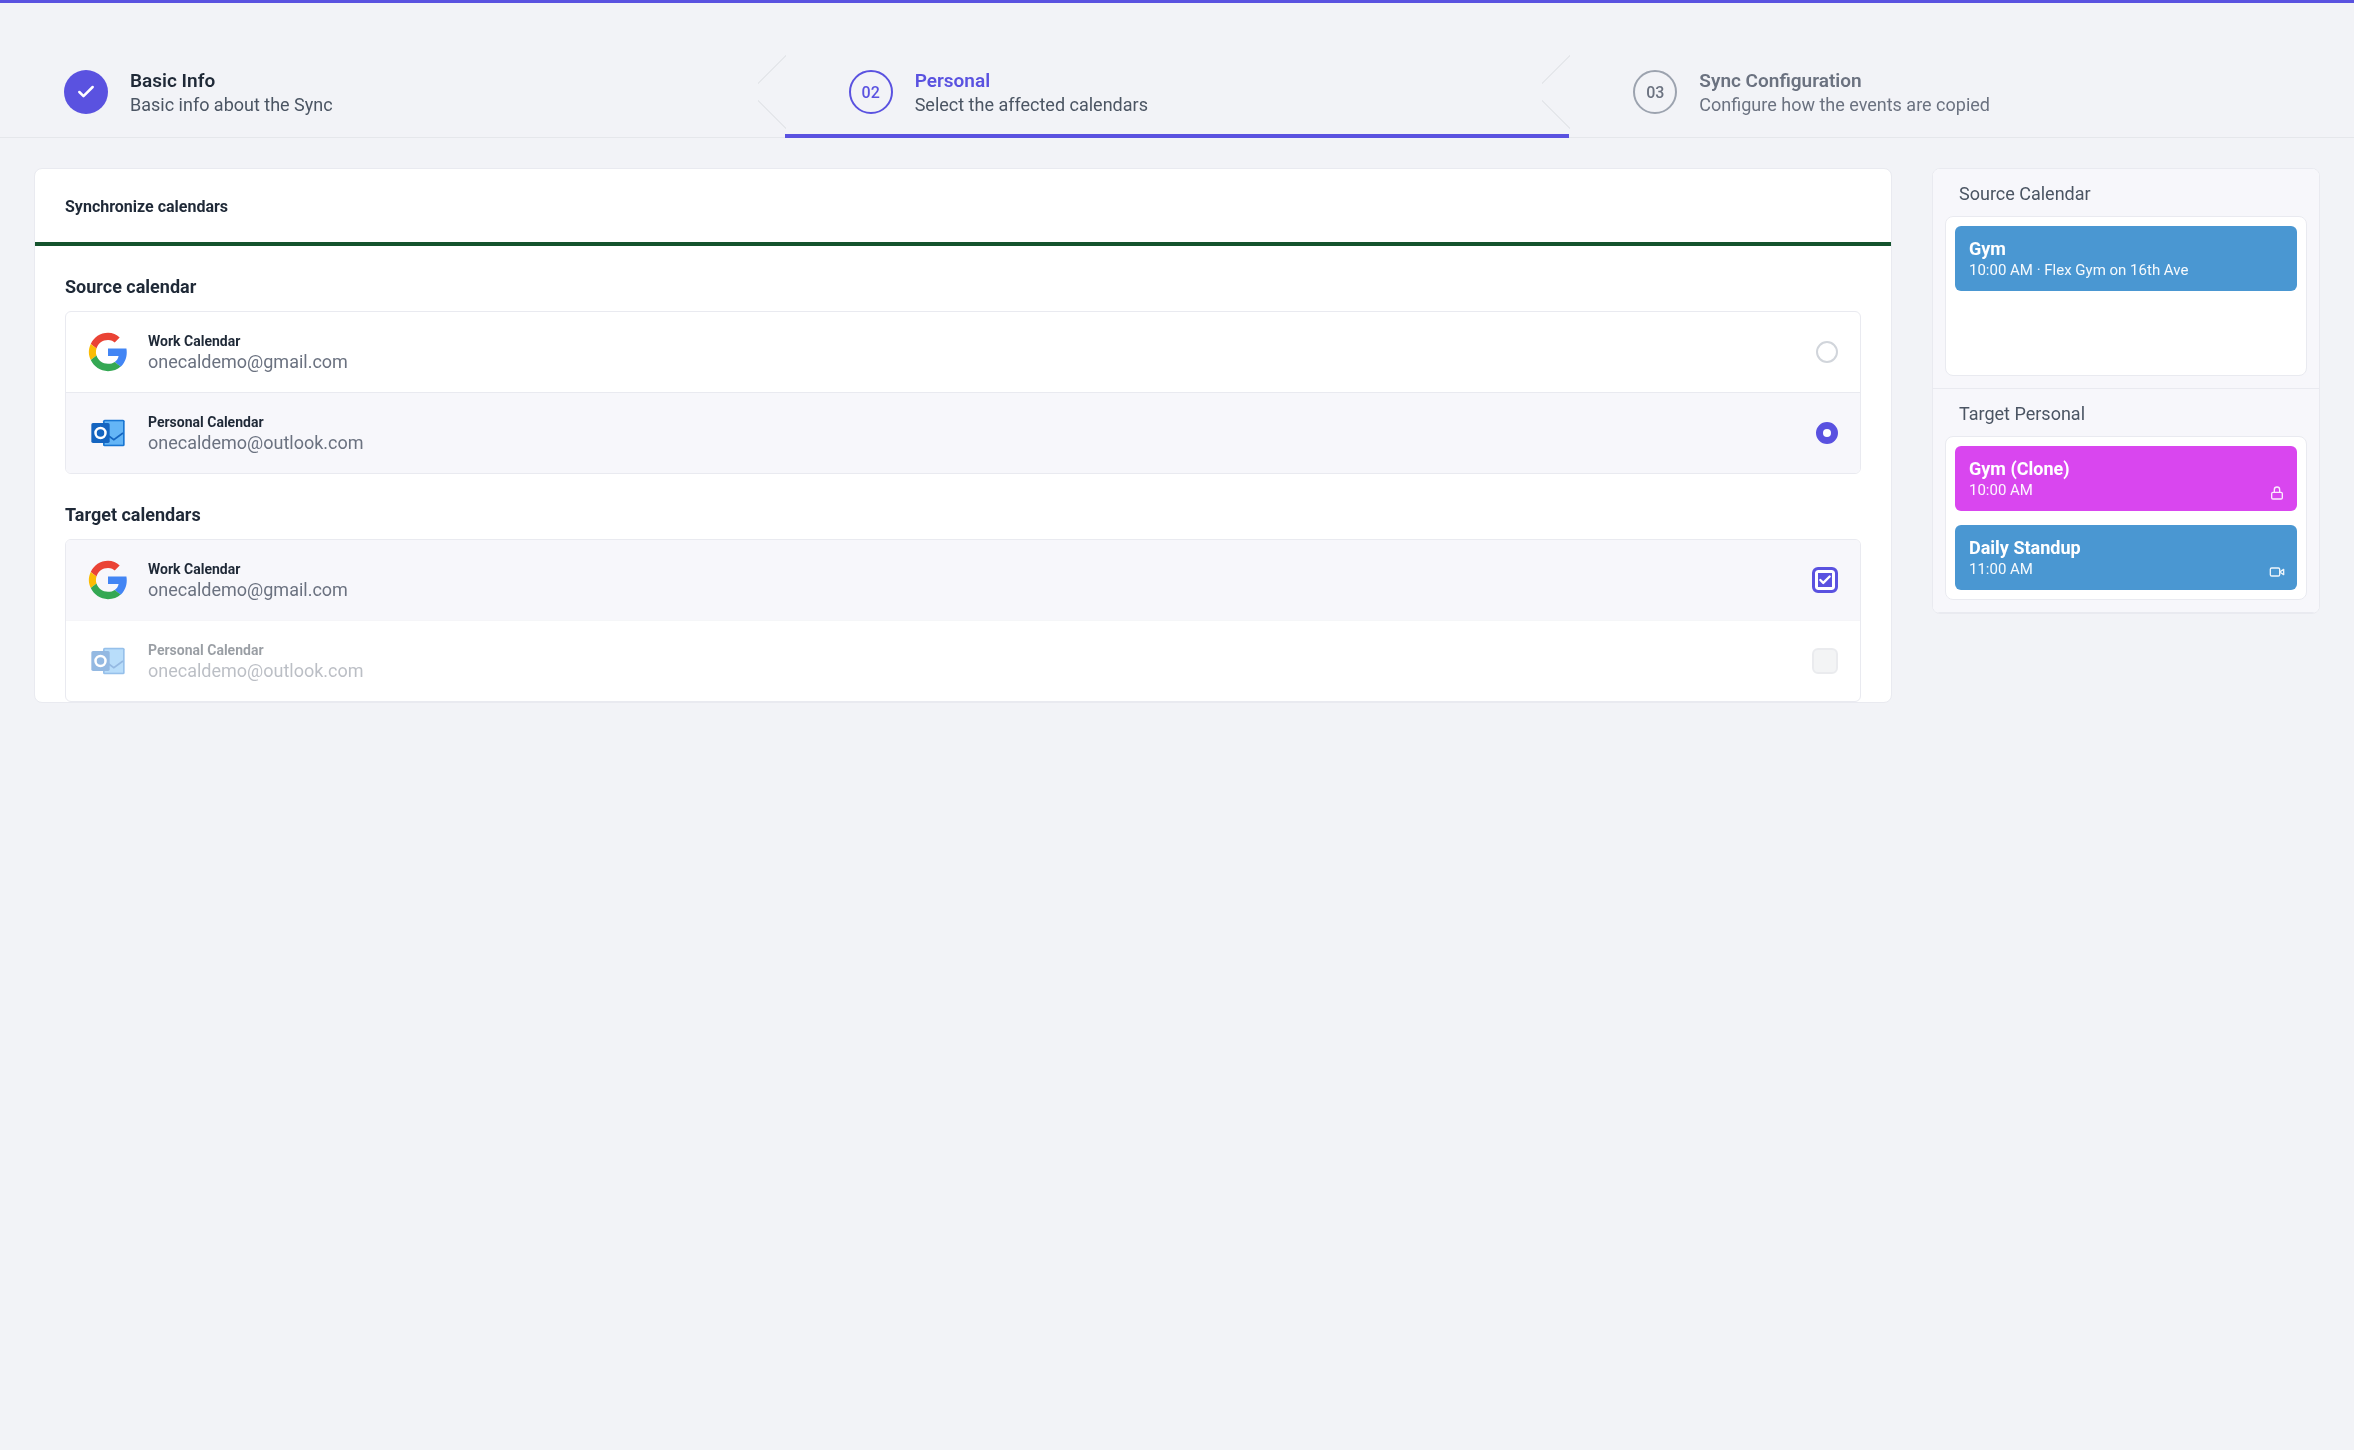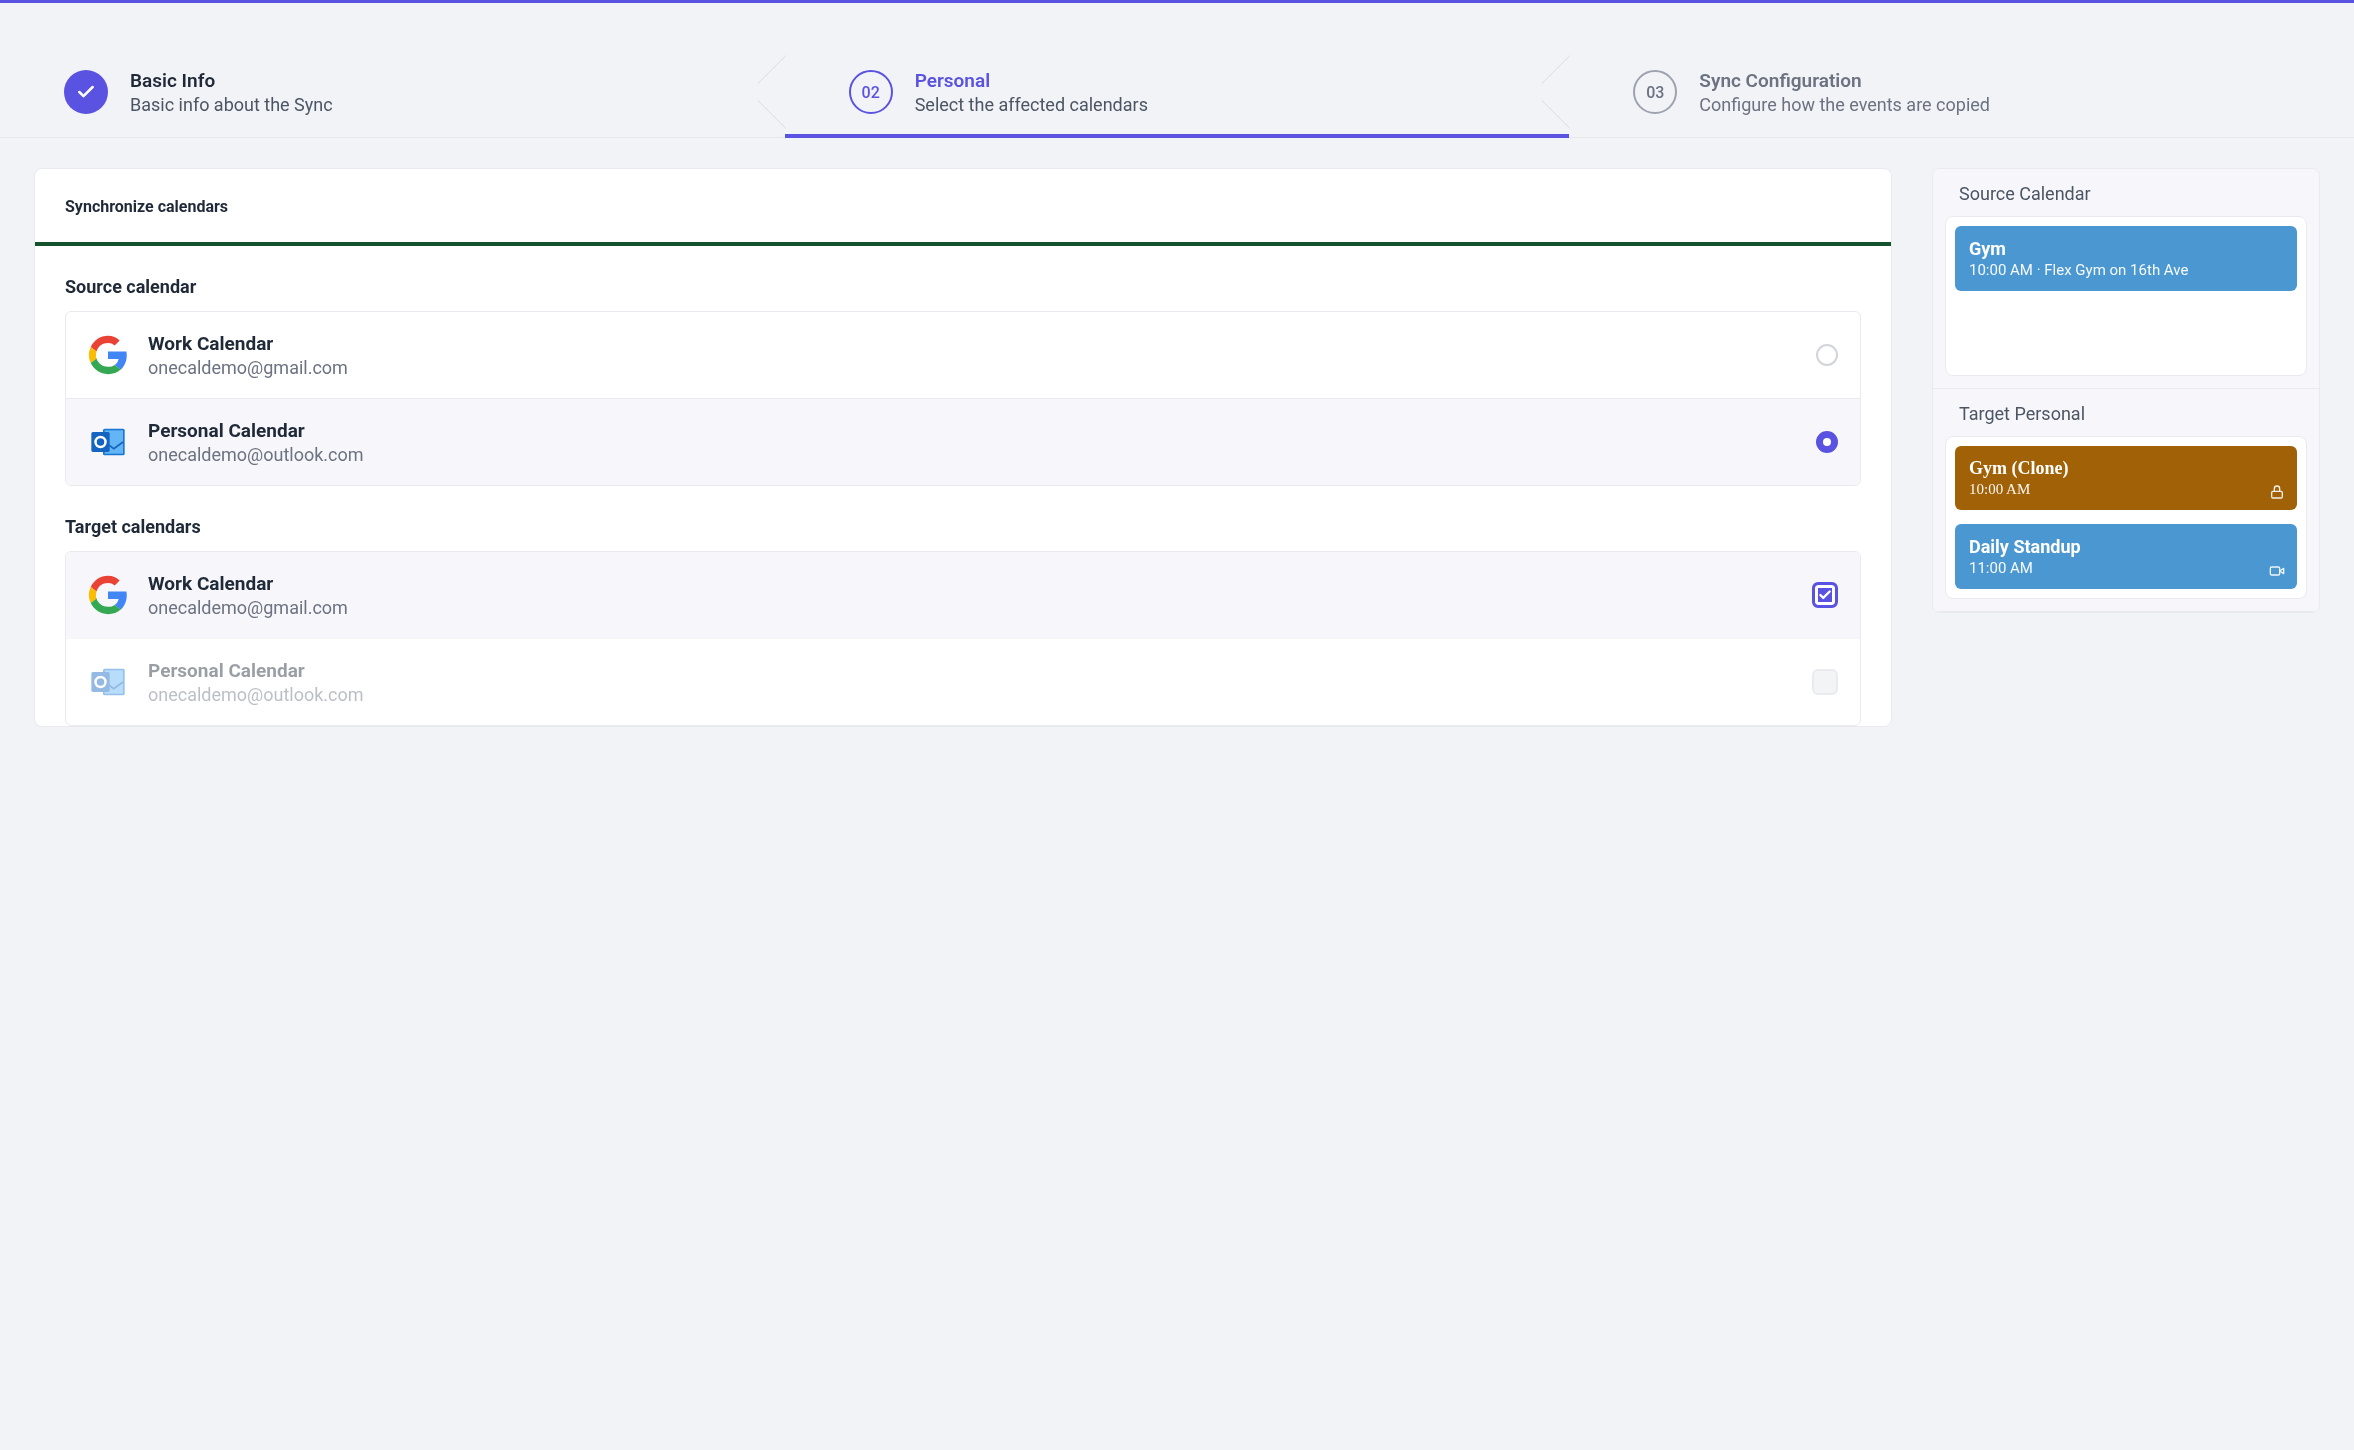--- a/index.html
+++ b/index.html
@@ -97,21 +97,21 @@
     gap: 20px;
     padding: 20px 22px;
     cursor: pointer;
   }
   .calendar-row + .calendar-row { border-top: 1px solid #e9eaf0; }
   .calendar-row.selected { background: #f7f7fb; }
   .calendar-row.disabled { opacity: 0.45; cursor: default; }
 
   .cal-icon { width: 40px; height: 40px; flex-shrink: 0; }
   .cal-meta { flex: 1; }
-  .cal-meta .name  { font-size: 19px; font-weight: 700; }
+  .cal-meta .name  { font-size: 14px; font-weight: 700; }
   .cal-meta .email { font-size: 18px; color: #6b7280; margin-top: 2px; }
 
   
   .radio {
     width: 22px; height: 22px; border-radius: 50%;
     border: 2px solid #d1d5db;
     display: flex; align-items: center; justify-content: center;
   }
   .radio.checked { border-color: #5a52e0; background: #5a52e0; }
   .radio.checked::after { content: ""; width: 8px; height: 8px; border-radius: 50%; background: #fff; }
@@ -178,21 +178,21 @@
     padding: 12px 14px;
     color: #fff;
     position: relative;
   }
   .event-card + .event-card { margin-top: 14px; }
   .event-card .ev-title { font-size: 18px; font-weight: 700; }
   .event-card .ev-sub   { font-size: 15px; margin-top: 2px; opacity: 0.95; }
   .event-card .ev-icon  { position: absolute; right: 12px; bottom: 10px; opacity: 0.9; }
 
   .ev-blue   { background: #4a97d2; }
-  .ev-orange { background: #a16207; font-family: Liberation Serif, serif; }
+  .ev-orange { background: #d946ef; }
 </style>
 </head>
 <body>
 
 <div class="stepper">
   <div class="step done">
     <div class="step-badge done">
       <svg width="20" height="20" viewBox="0 0 24 24" fill="none" stroke="#fff" stroke-width="3" stroke-linecap="round" stroke-linejoin="round">
           <polyline points="20 6 9 17 4 12"></polyline>
         </svg>

